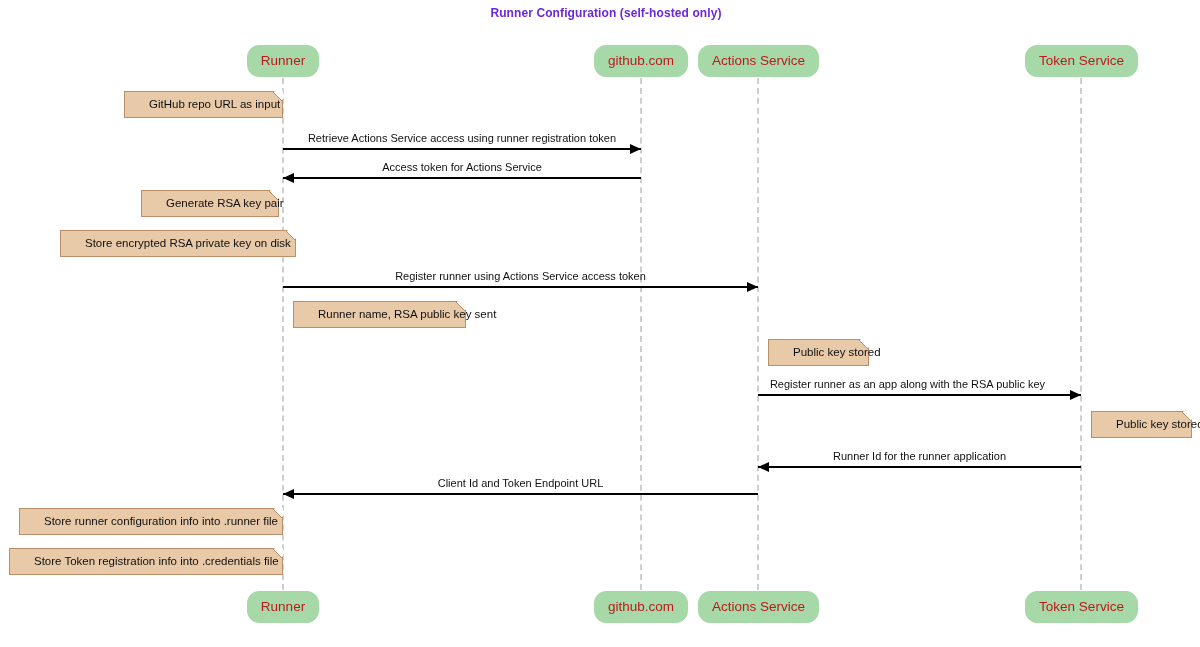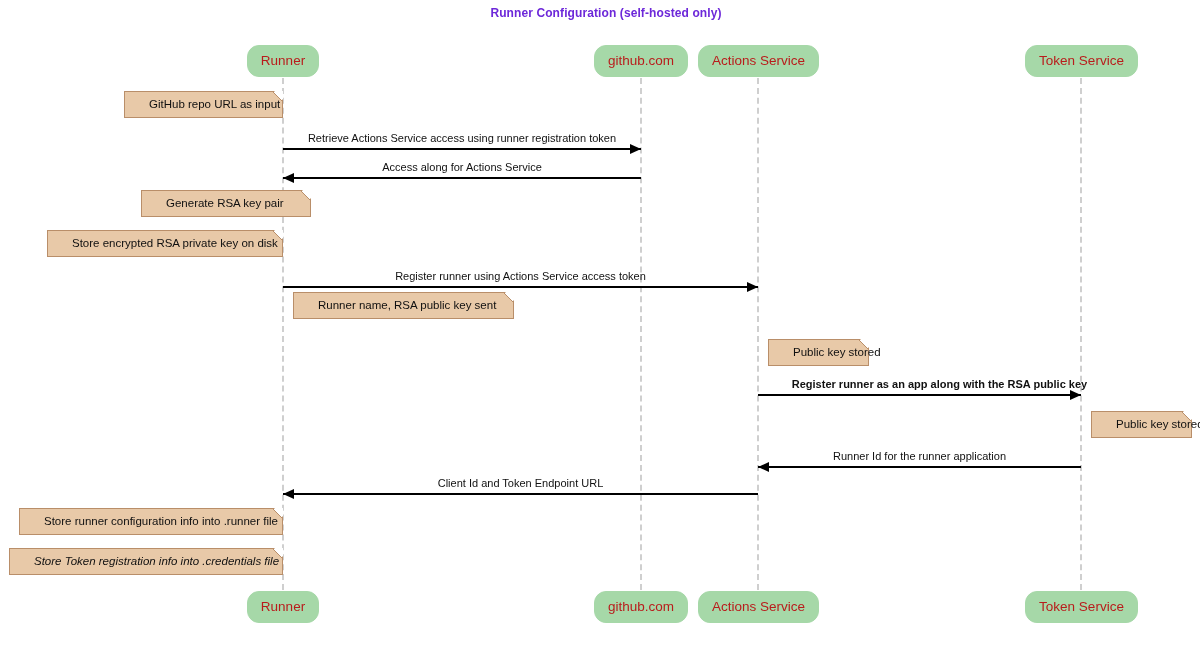--- a/index.html
+++ b/index.html
@@ -128,63 +128,63 @@
     </div>
   <div id="messages-layer">
       <div>
         <div class="msg" style="left: 283px; top: 148px; width: 358px;"></div>
         <div class="arrowhead right" style="top: 143.5px; left: 630px;"></div>
         <div class="msg-label" style="left: 283px; width: 358px; top: 132px;">Retrieve Actions Service access using runner registration token</div>
       </div>
       <div>
         <div class="msg" style="left: 283px; top: 177px; width: 358px;"></div>
         <div class="arrowhead left" style="top: 172.5px; left: 283px;"></div>
-        <div class="msg-label" style="left: 283px; width: 358px; top: 161px;">Access along for Actions Service</div>
+        <div class="msg-label" style="left: 283px; width: 358px; top: 161px;">Access token for Actions Service</div>
       </div>
       <div>
         <div class="msg" style="left: 283px; top: 286px; width: 475px;"></div>
         <div class="arrowhead right" style="top: 281.5px; left: 747px;"></div>
         <div class="msg-label" style="left: 283px; width: 475px; top: 270px;">Register runner using Actions Service access token</div>
       </div>
       <div>
         <div class="msg" style="left: 758px; top: 394px; width: 323px;"></div>
         <div class="arrowhead right" style="top: 389.5px; left: 1070px;"></div>
-        <div class="msg-label" style="left: 778px; width: 323px; top: 378px; font-weight: bold;">Register runner as an app along with the RSA public key</div>
+        <div class="msg-label" style="left: 746px; width: 323px; top: 378px;">Register runner as an app along with the RSA public key</div>
       </div>
       <div>
         <div class="msg" style="left: 758px; top: 466px; width: 323px;"></div>
         <div class="arrowhead left" style="top: 461.5px; left: 758px;"></div>
         <div class="msg-label" style="left: 758px; width: 323px; top: 450px;">Runner Id for the runner application</div>
       </div>
       <div>
         <div class="msg" style="left: 283px; top: 493px; width: 475px;"></div>
         <div class="arrowhead left" style="top: 488.5px; left: 283px;"></div>
         <div class="msg-label" style="left: 283px; width: 475px; top: 477px;">Client Id and Token Endpoint URL</div>
       </div>
     </div>
   <div id="notes-layer">
       <div class="note" style="left: 124px; top: 91px; width: 159px;">GitHub repo URL as input<div class="note-fold">
           <svg width="9" height="9" viewBox="0 0 9 9">
             <path d="M0 0 L9 9 L9 0 Z" fill="#ffffff"></path>
             <path d="M0 0 L9 9" stroke="#b98e69" stroke-width="1" fill="none"></path>
           </svg>
         </div></div>
-      <div class="note" style="left: 141px; top: 190px; width: 170px;">Generate RSA key pair<div class="note-fold">
-          <svg width="9" height="9" viewBox="0 0 9 9">
-            <path d="M0 0 L9 9 L9 0 Z" fill="#ffffff"></path>
-            <path d="M0 0 L9 9" stroke="#b98e69" stroke-width="1" fill="none"></path>
-          </svg>
-        </div></div>
-      <div class="note" style="left: 47px; top: 230px; width: 236px;">Store encrypted RSA private key on disk<div class="note-fold">
-          <svg width="9" height="9" viewBox="0 0 9 9">
-            <path d="M0 0 L9 9 L9 0 Z" fill="#ffffff"></path>
-            <path d="M0 0 L9 9" stroke="#b98e69" stroke-width="1" fill="none"></path>
-          </svg>
-        </div></div>
-      <div class="note" style="left: 293px; top: 292px; width: 221px;">Runner name, RSA public key sent<div class="note-fold">
+      <div class="note" style="left: 141px; top: 190px; width: 138px;">Generate RSA key pair<div class="note-fold">
+          <svg width="9" height="9" viewBox="0 0 9 9">
+            <path d="M0 0 L9 9 L9 0 Z" fill="#ffffff"></path>
+            <path d="M0 0 L9 9" stroke="#b98e69" stroke-width="1" fill="none"></path>
+          </svg>
+        </div></div>
+      <div class="note" style="left: 60px; top: 230px; width: 236px;">Store encrypted RSA private key on disk<div class="note-fold">
+          <svg width="9" height="9" viewBox="0 0 9 9">
+            <path d="M0 0 L9 9 L9 0 Z" fill="#ffffff"></path>
+            <path d="M0 0 L9 9" stroke="#b98e69" stroke-width="1" fill="none"></path>
+          </svg>
+        </div></div>
+      <div class="note" style="left: 293px; top: 301px; width: 173px;">Runner name, RSA public key sent<div class="note-fold">
           <svg width="9" height="9" viewBox="0 0 9 9">
             <path d="M0 0 L9 9 L9 0 Z" fill="#ffffff"></path>
             <path d="M0 0 L9 9" stroke="#b98e69" stroke-width="1" fill="none"></path>
           </svg>
         </div></div>
       <div class="note" style="left: 768px; top: 339px; width: 101px;">Public key stored<div class="note-fold">
           <svg width="9" height="9" viewBox="0 0 9 9">
             <path d="M0 0 L9 9 L9 0 Z" fill="#ffffff"></path>
             <path d="M0 0 L9 9" stroke="#b98e69" stroke-width="1" fill="none"></path>
           </svg>
@@ -194,21 +194,21 @@
             <path d="M0 0 L9 9 L9 0 Z" fill="#ffffff"></path>
             <path d="M0 0 L9 9" stroke="#b98e69" stroke-width="1" fill="none"></path>
           </svg>
         </div></div>
       <div class="note" style="left: 19px; top: 508px; width: 264px;">Store runner configuration info into .runner file<div class="note-fold">
           <svg width="9" height="9" viewBox="0 0 9 9">
             <path d="M0 0 L9 9 L9 0 Z" fill="#ffffff"></path>
             <path d="M0 0 L9 9" stroke="#b98e69" stroke-width="1" fill="none"></path>
           </svg>
         </div></div>
-      <div class="note" style="left: 9px; top: 548px; width: 274px; font-style: italic;">Store Token registration info into .credentials file<div class="note-fold">
+      <div class="note" style="left: 9px; top: 548px; width: 274px;">Store Token registration info into .credentials file<div class="note-fold">
           <svg width="9" height="9" viewBox="0 0 9 9">
             <path d="M0 0 L9 9 L9 0 Z" fill="#ffffff"></path>
             <path d="M0 0 L9 9" stroke="#b98e69" stroke-width="1" fill="none"></path>
           </svg>
         </div></div>
     </div>
   <div id="participants-top">
       <div class="participant" style="left: 247px; top: 45px; width: 72px;">Runner</div>
       <div class="participant" style="left: 594px; top: 45px; width: 94px;">github.com</div>
       <div class="participant" style="left: 698px; top: 45px; width: 121px;">Actions Service</div>

